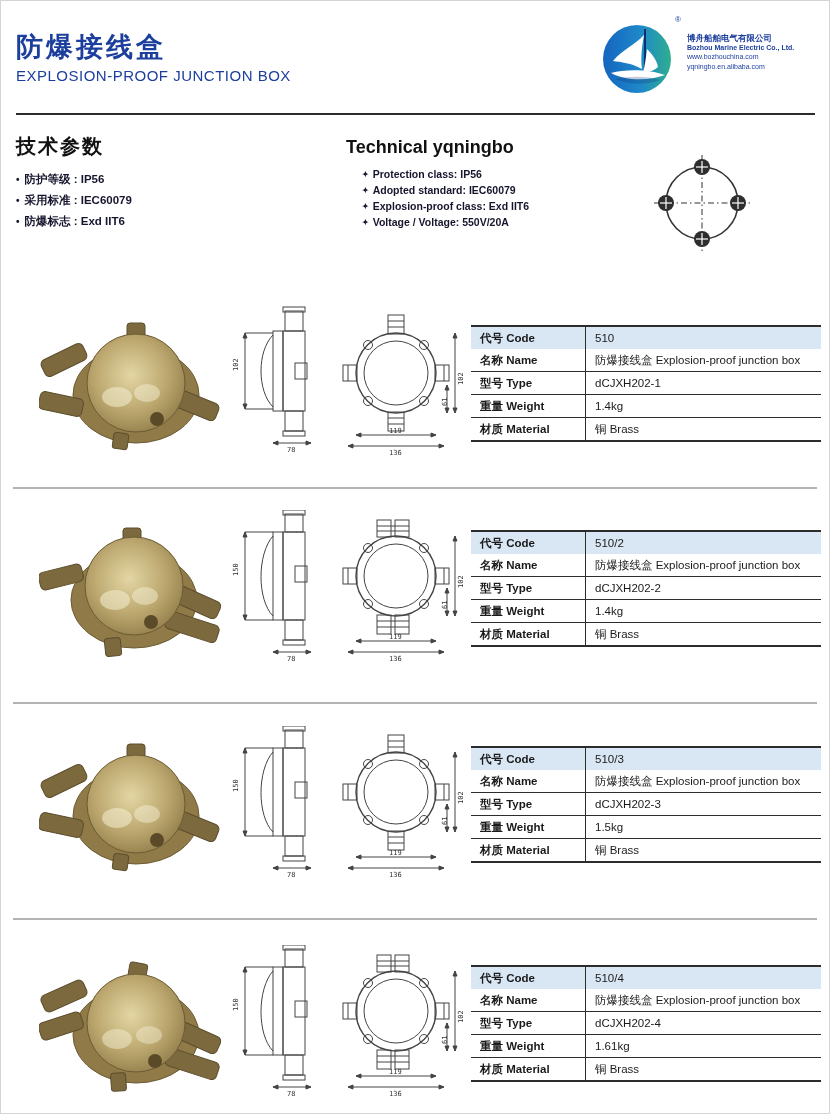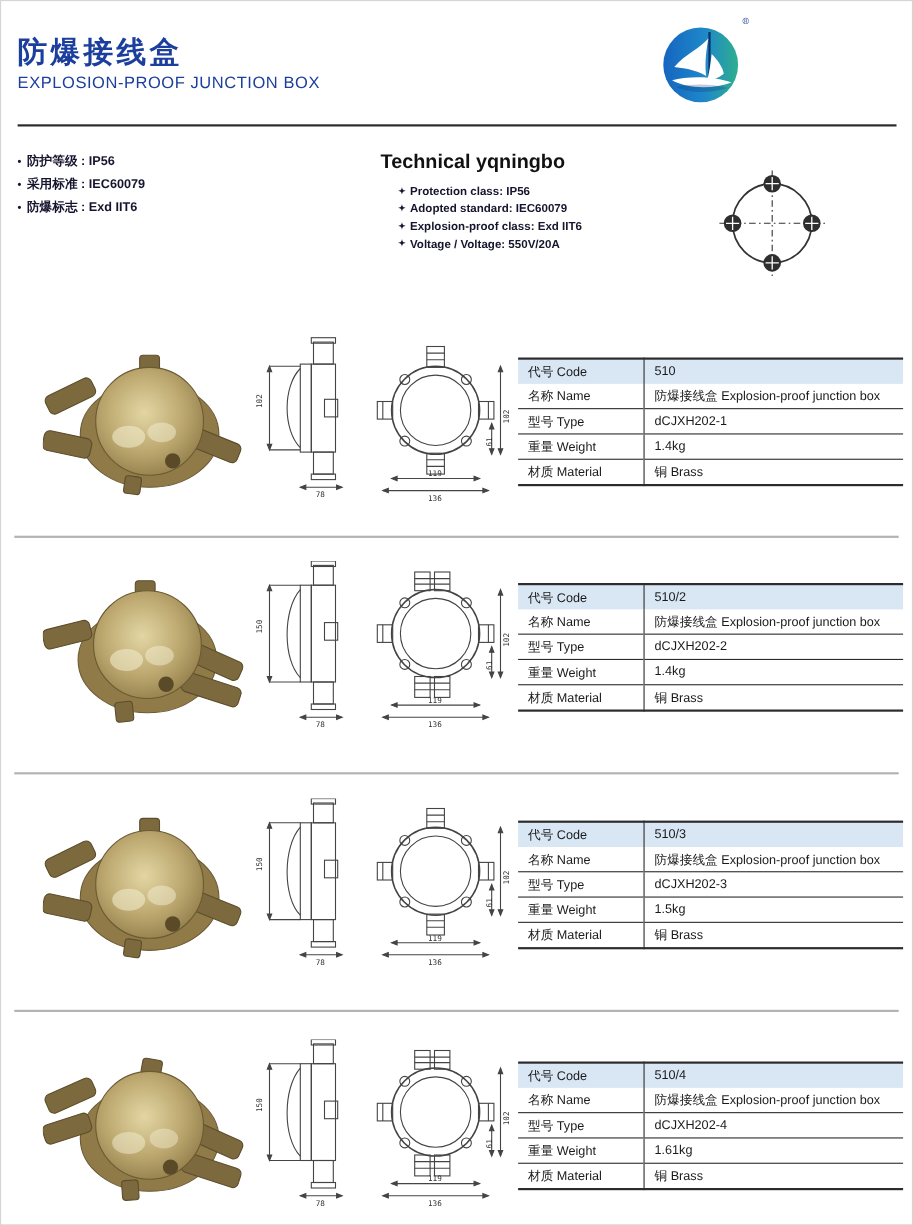--- a/index.html
+++ b/index.html
@@ -31,21 +31,21 @@
   .topview{position:absolute; left:645px; top:148px;}
   
   .sep{position:absolute; left:12px; right:12px; height:0; border-top:2px solid #b3b3b3;}
   
   .product{position:absolute; left:0; width:830px; height:190px;}
   .photo{position:absolute; left:38px; top:22px;}
   .drawing{position:absolute; left:230px; top:6px;}
   .tblwrap{position:absolute; left:470px; top:26px; width:350px;}
   table.spec{border-collapse:collapse; width:350px; border-top:2px solid #2c2c2c; border-bottom:2px solid #2c2c2c;}
   table.spec td{height:22px; padding:0 9px; font-size:11.5px; color:#1a1a1a; white-space:nowrap;}
-  table.spec td.lbl{width:96px; border-right:1.6px solid #2c2c2c; font-weight:400;}
+  table.spec td.lbl{width:96px; border-right:1.6px solid #2c2c2c; font-weight:700;}
   table.spec tr.b td{border-top:1.6px solid #2c2c2c;}
   table.spec tr.hl td{background:#d9e7f5;}
   
   svg text{font-family:"DejaVu Sans Mono", monospace;}
 </style>
 </head>
 <body>
 
 <svg width="0" height="0" style="position:absolute" aria-hidden="true">
   <defs>
@@ -74,25 +74,32 @@
       <svg width="74" height="76" viewBox="0 0 74 76">
         <circle cx="36" cy="38" r="34" fill="url(#logoGrad)"></circle>
         <line x1="44" y1="8" x2="44" y2="52" stroke="#0d2f6e" stroke-width="2"></line>
         <path d="M12,40 C22,28 34,24 43,14 C40,30 40,40 41,48 C30,42 20,41 12,40 Z" fill="#ffffff"></path>
         <path d="M46,28 C52,34 56,40 57,46 C52,50 46,52 42,52 C44,44 45,36 46,28 Z" fill="#ffffff"></path>
         <path d="M10,52 C24,48 48,48 64,54 C48,60 24,60 10,52 Z" fill="#ffffff"></path>
         <path d="M14,58 C28,55 46,55 60,59 C46,64 26,64 14,58 Z" fill="#0d2f6e" opacity="0.25"></path>
       </svg>
     </span>
     <span class="reg">®</span>
+    <div class="txt">
+      <div class="l1">博舟船舶电气有限公司</div>
+      <div class="l2">Bozhou Marine Electric Co., Ltd.</div>
+      <div class="l3">www.bozhouchina.com</div>
+      <div class="l4">yqningbo.en.alibaba.com</div>
+    </div>
   </div>
 
   <div class="hdr-rule"></div>
 
   <div class="tp-zh">
+    <h2>技术参数</h2>
     <div class="item"><span class="b">•</span><span>防护等级 : IP56</span></div>
     <div class="item"><span class="b">•</span><span>采用标准 : IEC60079</span></div>
     <div class="item"><span class="b">•</span><span>防爆标志 : Exd IIT6</span></div>
   </div>
 
   <div class="tp-en">
     <h2>Technical yqningbo</h2>
     <div class="item"><span class="b">✦</span><span>Protection class: IP56</span></div>
     <div class="item"><span class="b">✦</span><span>Adopted standard: IEC60079</span></div>
     <div class="item"><span class="b">✦</span><span>Explosion-proof class: Exd  IIT6</span></div>

